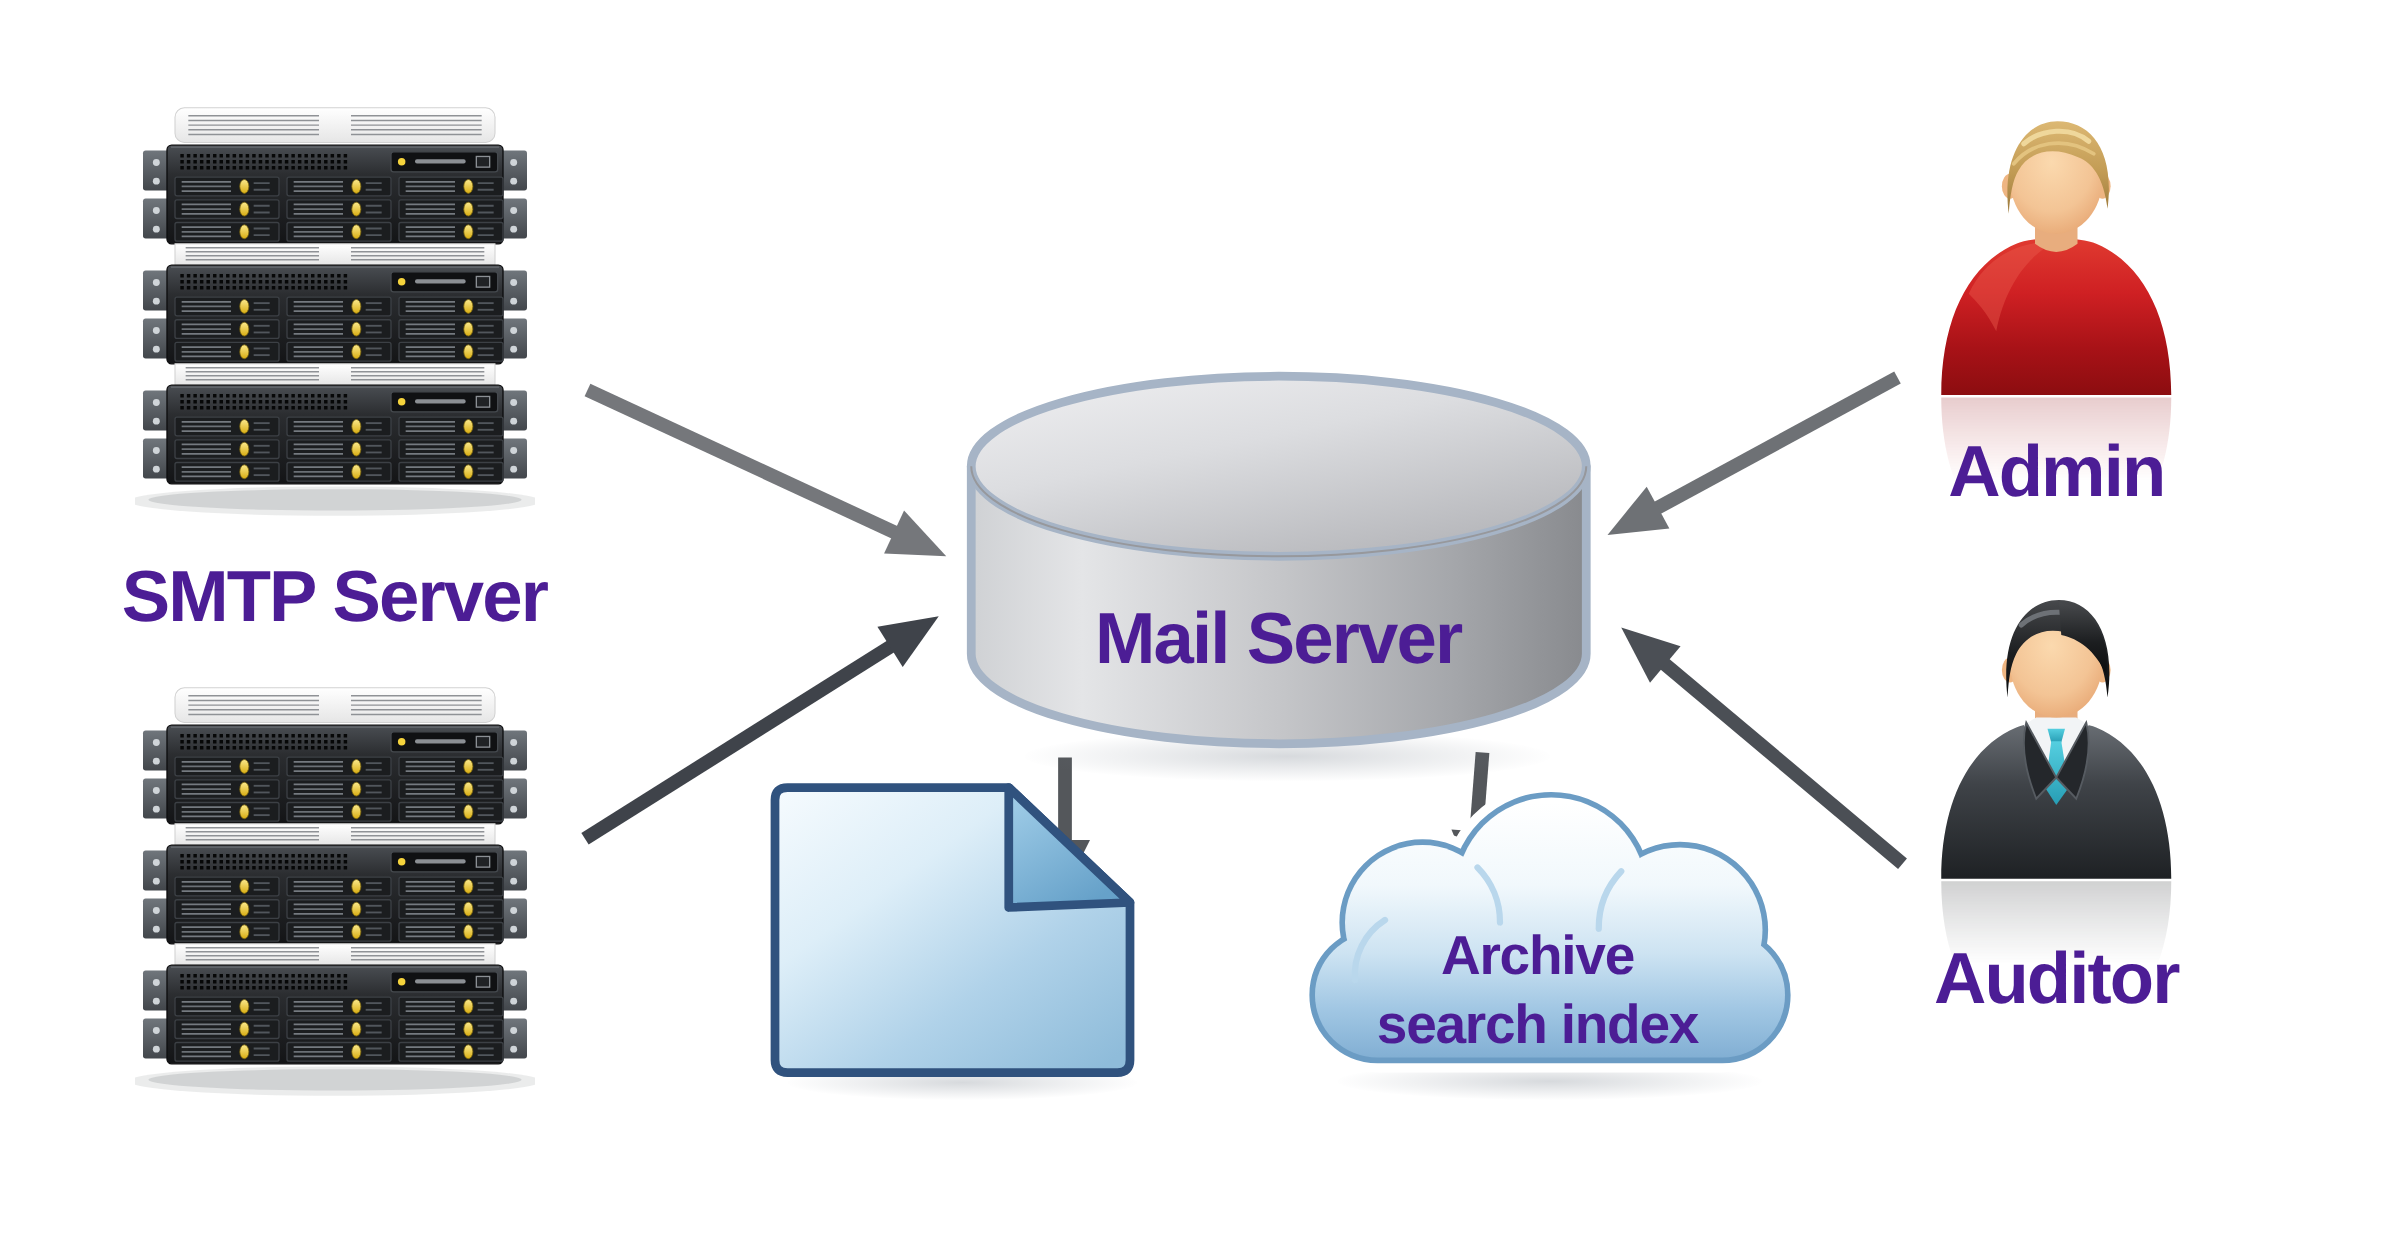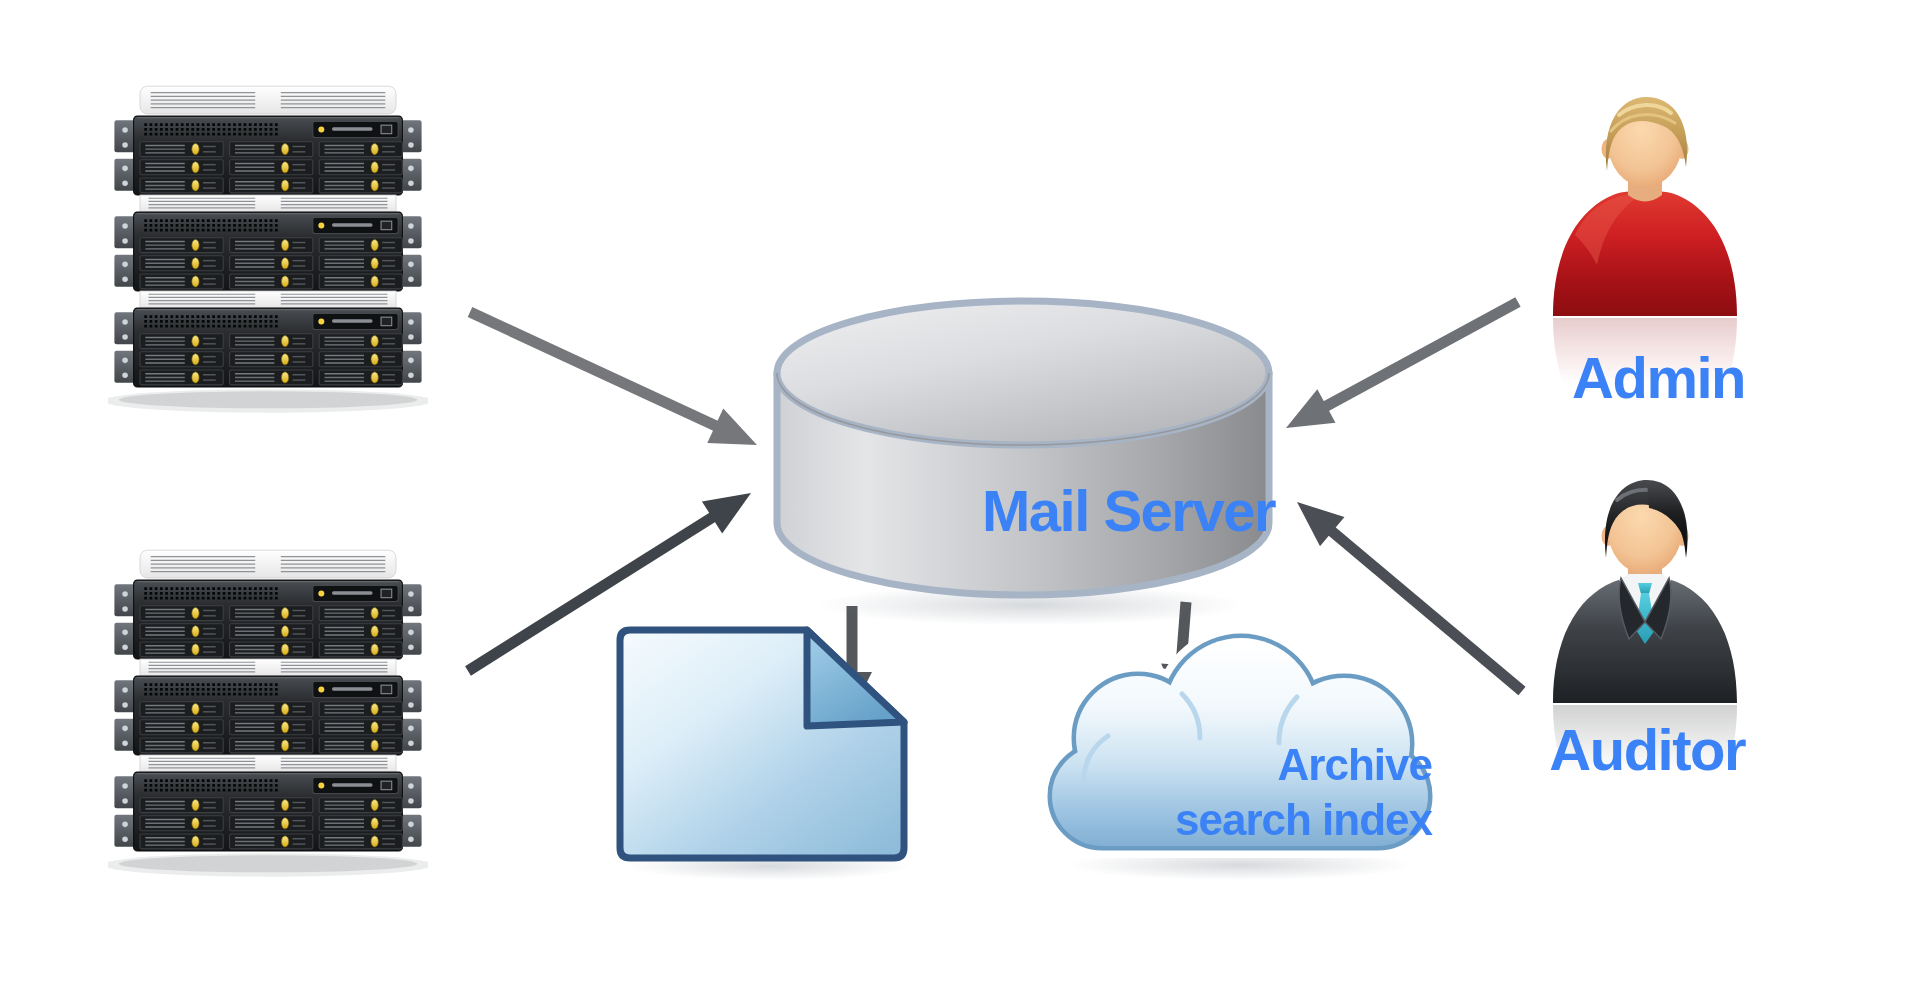--- a/index.html
+++ b/index.html
@@ -3,21 +3,21 @@
 <meta charset="utf-8">
 <style>
   html,body{margin:0;padding:0;background:#ffffff;}
   .canvas{
     position:relative;width:1920px;height:986px;overflow:hidden;
     background:#ffffff;
     font-family:"Liberation Sans", sans-serif;
   }
   .abs{position:absolute;}
   .node-label{
-    position:absolute;text-align:right;color:#3b82f6;
+    position:absolute;text-align:center;color:#4c1d95;
     font-weight:700;letter-spacing:-1.5px;line-height:1.1;
   }
   .label-xl{font-size:58px;}
   .label-lg{font-size:46px;letter-spacing:-1px;}
   .label-cloud{font-size:44px;letter-spacing:-1px;line-height:1.25;}
   .soft-shadow{
     position:absolute;border-radius:50%;
     background:radial-gradient(ellipse at center, rgba(110,120,132,0.28) 0%, rgba(110,120,132,0.10) 45%, rgba(110,120,132,0) 72%);
   }
   .figure-reflection{
@@ -205,20 +205,21 @@
   <div class="abs" style="left:108px;top:84px">
     <svg width="320" height="333" viewBox="0 0 300 312">
       <use href="#server-stack" xlink:href="#server-stack"></use>
     </svg>
   </div>
   <div class="abs" style="left:108px;top:548px">
     <svg width="320" height="333" viewBox="0 0 300 312">
       <use href="#server-stack" xlink:href="#server-stack"></use>
     </svg>
   </div>
+  <div class="node-label label-xl" style="left:95px;top:446px;width:345px">SMTP Server</div>
 
   <svg class="abs" style="left:0;top:0" width="1920" height="986" viewBox="0 0 1920 986" id="arrow-layer">
       <g>
         <line x1="470" y1="312" x2="719.800265132115" y2="427.76109847585815" stroke="#75777b" stroke-width="11"></line>
         <polygon points="757,445 707.2749528565512,442.89769493608026 723.2524713423411,408.41989188779655" fill="#75777b"></polygon>
       </g>
       <g>
         <line x1="468" y1="671" x2="716.2942176839363" y2="514.8290786298917" stroke="#3f434a" stroke-width="11"></line>
         <polygon points="751,493 722.1777196933905,533.5743288043959 701.9458907193444,501.40799397487336" fill="#3f434a"></polygon>
       </g>
@@ -350,15 +351,15 @@
       <path d="M124,106 L100,150 L116,167 C126,142 128,122 124,106 Z" fill="#24272b" stroke="#565b61" stroke-width="1.5"></path>
       <ellipse cx="63" cy="64" rx="6.5" ry="10" fill="#eeb582"></ellipse>
       <ellipse cx="137" cy="64" rx="6.5" ry="10" fill="#eeb582"></ellipse>
       <ellipse cx="100" cy="58" rx="37" ry="44" fill="url(#skinGrad)"></ellipse>
       <path d="M61,86 C55,34 76,8 102,8 C130,8 148,38 141,86 C139,58 130,43 116,37 C94,27 76,35 68,51 C63,61 62,72 61,86 Z" fill="url(#darkHairGrad)"></path>
       <path d="M72,28 C88,14 116,14 130,30" stroke="#6d7176" stroke-width="4" fill="none" stroke-linecap="round"></path>
       <path d="M102,10 C128,14 144,36 140,68 C131,48 118,39 104,36 Z" fill="url(#darkHairGrad)"></path>
     </svg>
       </div>
   </div>
-  <div class="node-label label-xl" style="left:1545px;top:718px;width:200px">Auditor</div>
+  <div class="node-label label-xl" style="left:1545px;top:751px;width:200px">Auditor</div>
 
 </div>
 
 </body></html>

